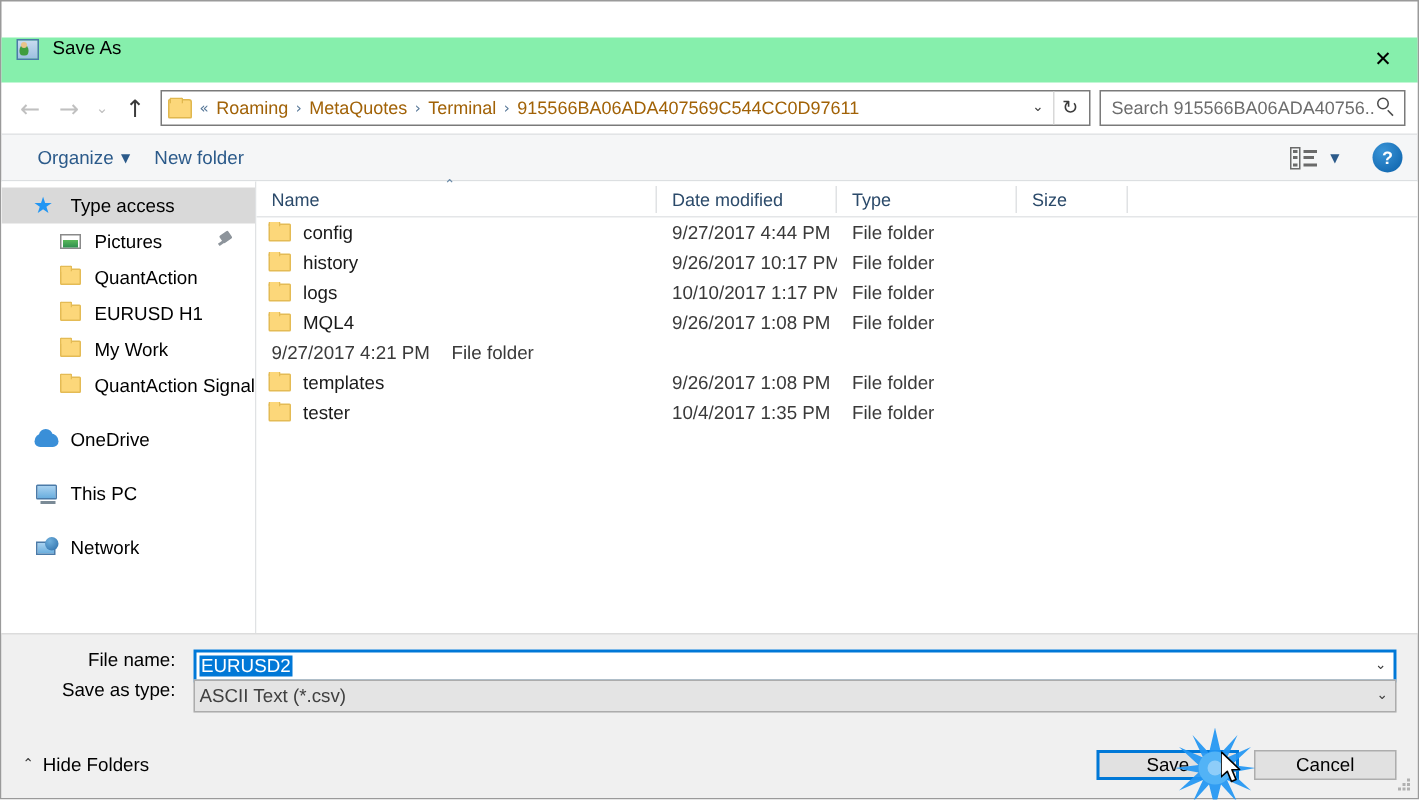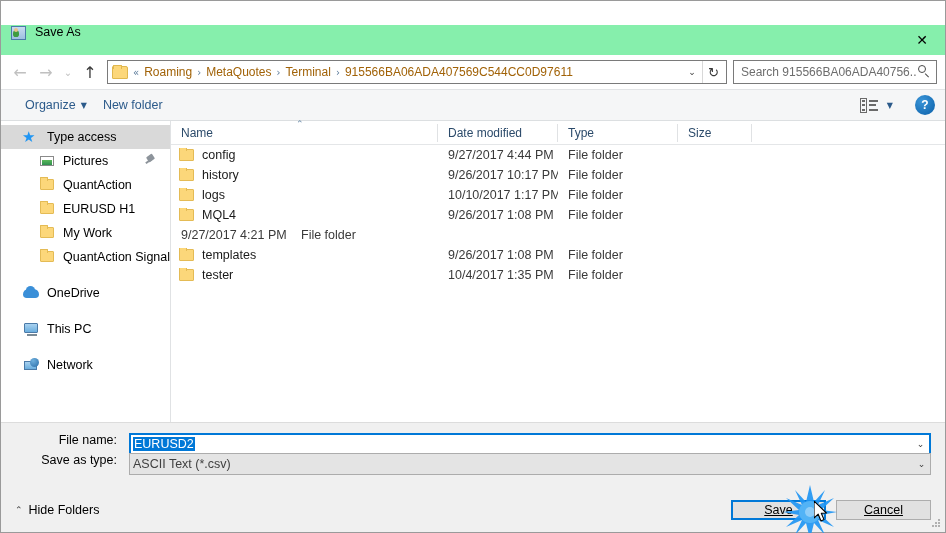--- a/index.html
+++ b/index.html
@@ -551,21 +551,20 @@
     height: 20px;
     background: #e1e1e1;
     border: 1px solid #adadad;
     font-size: 12.5px;
     color: #000;
     display: flex;
     align-items: center;
     justify-content: center;
     margin-left: 10px;
     font-family: "Liberation Sans", sans-serif;
-    text-decoration: underline;
   }
   .btn.primary {
     border: 2px solid #0078d7;
   }
 
   
   .click-fx {
     position: absolute;
     left: 782px; top: 484px;
     width: 54px; height: 54px;

